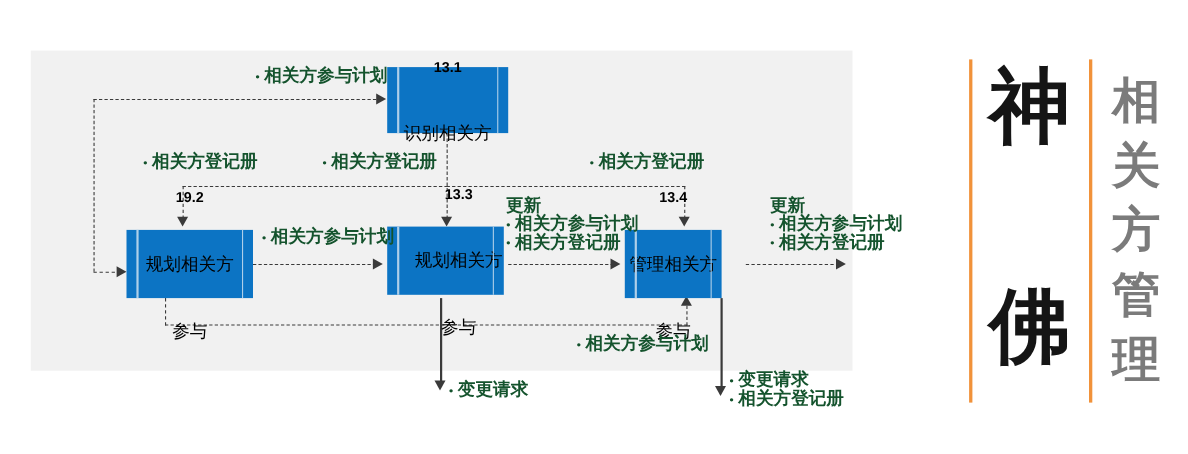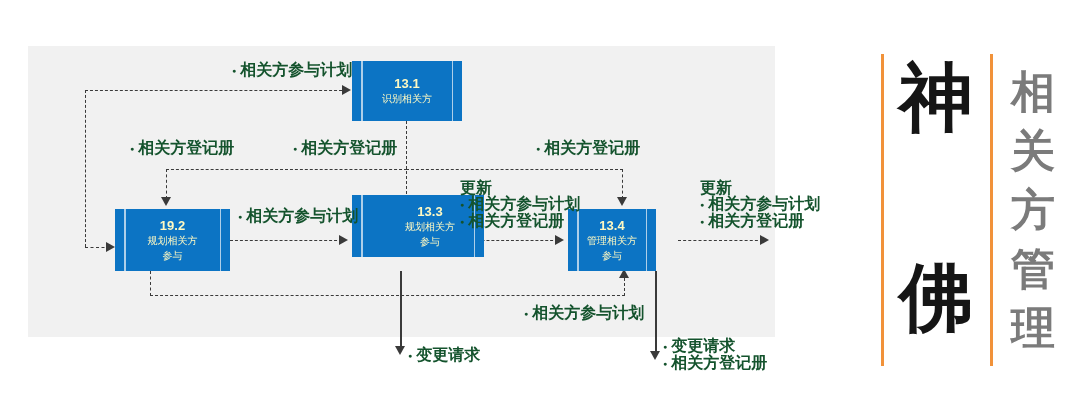--- a/index.html
+++ b/index.html
@@ -13,34 +13,34 @@
   
   .panel{
     position:absolute;left:28px;top:46px;width:747px;height:291px;
     background:#f1f1f1;
   }
 
   
   .pbox{
     position:absolute;background:#0c74c4;
     display:flex;flex-direction:column;align-items:center;justify-content:center;
-    color:#fef9c3;box-sizing:border-box;
+    color:#000000;box-sizing:border-box;
   }
   .pbox .num{font-size:13px;font-weight:bold;line-height:15px;}
-  .pbox .nm{font-size:10px;line-height:15px;text-align:center;}
+  .pbox .nm{font-size:16px;line-height:15px;text-align:center;margin-top:46px;}
   
   .pbox:before,.pbox:after{
     content:"";position:absolute;top:0;bottom:0;width:1.5px;background:#aecfe9;
   }
   .pbox:before{left:9px;}
   .pbox:after{right:9px;}
 
   #box131{left:352px;top:61px;width:110px;height:60px;}
   #box132{left:115px;top:209px;width:115px;height:62px;}
-  #box133{left:352px;top:195px;width:132px;height:62px;padding-left:24px;}
+  #box133{left:352px;top:206px;width:106px;height:62px;padding-left:24px;}
   #box134{left:568px;top:209px;width:88px;height:62px;}
   .dh{ 
     position:absolute;height:0;border-top:1.6px dashed #3a3a3a;
   }
   .dv{ 
     position:absolute;width:0;border-left:1.6px dashed #3a3a3a;
   }
   .sv{position:absolute;width:1.8px;background:#3a3a3a;}
 
   

